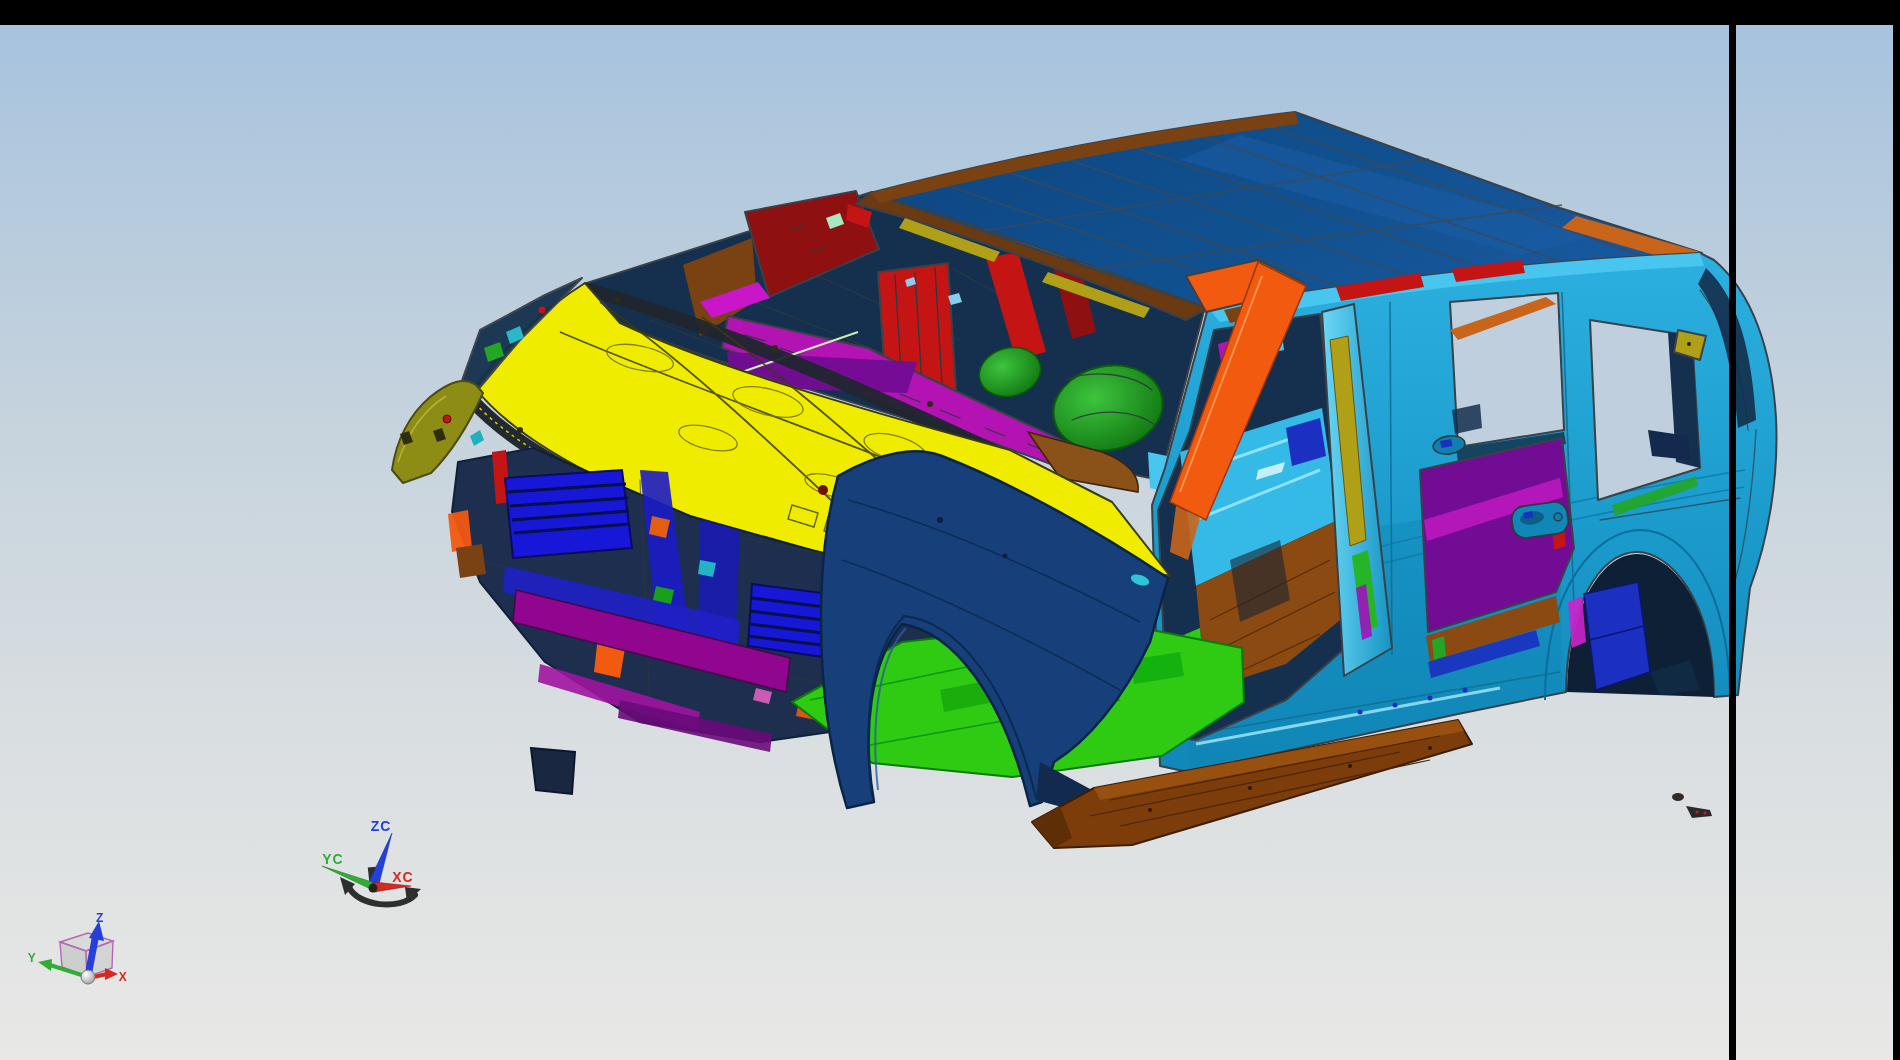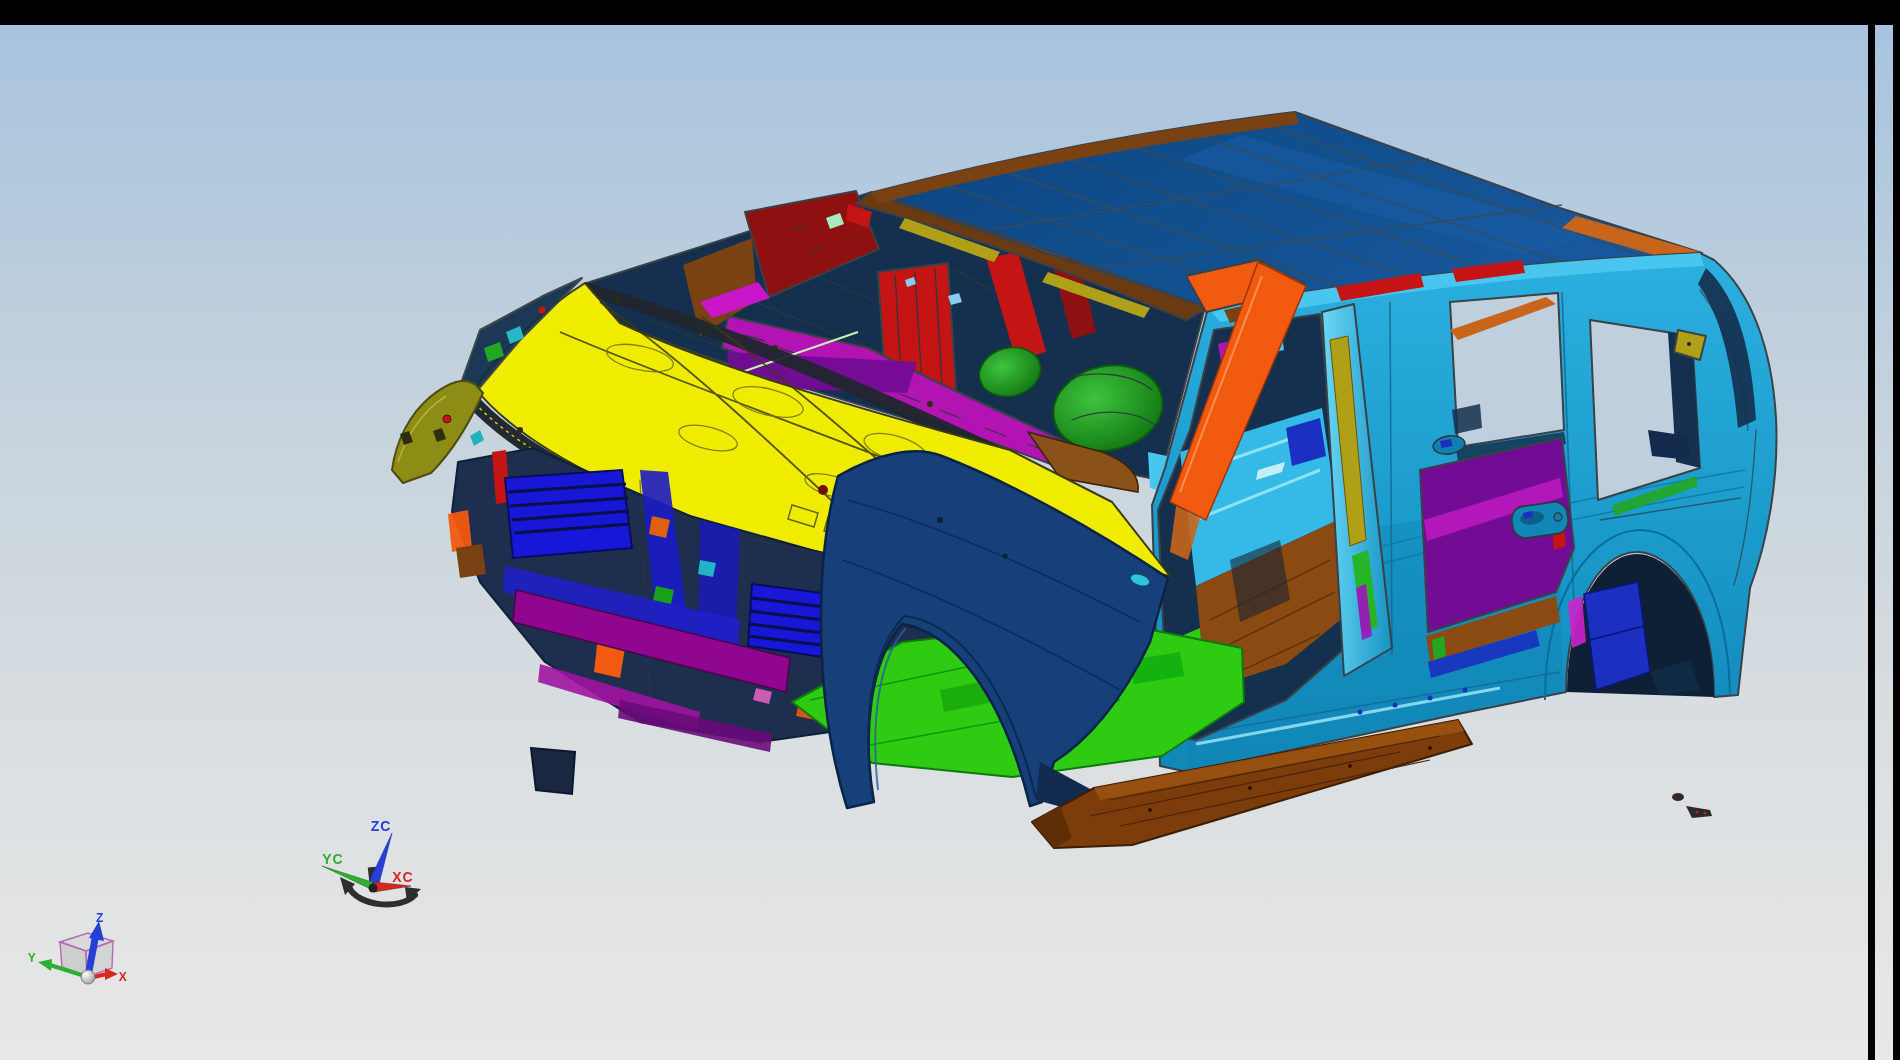--- a/index.html
+++ b/index.html
@@ -1,16 +1,16 @@
 <!DOCTYPE html>
 <html style="--frame: #000000; --bg-top: #a7c3de; --bg-mid: #c6d3dd; --bg-low: #d9dee1; --bg-bottom: #e8e8e6; --edge: #3a4148; --ink: #20262e; --roof-blue: #0f4c8c; --roof-light: #1a5ea8; --rail-brown: #7a4212; --header-brown: #6b3a10; --hood-yellow: #f0ec00; --olive: #8d8d16; --olive-strip: #b0a018; --navy: #173f79; --navy-dark: #14304e; --orange: #f25a10; --orange-dark: #c8651a; --red: #c41414; --dark-red: #8f1010; --cyan-body: #1a9acb; --cyan-light: #49c6ef; --cyan-dark: #0f84b4; --interior-cyan: #35b9e6; --grille-blue: #1717d8; --royal-blue: #1b2fc0; --magenta: #b313b3; --magenta-bright: #c816c8; --violet: #90068f; --purple: #730c94; --seat-green: #23a623; --floor-green: #2ecb12; --dark-green: #0e6e0e; --floor-brown: #8a4a12; --board-brown: #7c3d0b; --sky: #bfcfdd; --axis-red: #d42a20; --axis-green: #2fae35; --axis-blue: #2440d8; --cube-pink: #b36ab3;"><head>
 <meta charset="utf-8">
 <style>
   html,body{margin:0;padding:0;width:1900px;height:1060px;overflow:hidden;background:#000;}
-  .stage{position:relative;width:1875px;height:1060px;font-family:"Liberation Sans",sans-serif;}
+  .stage{position:relative;width:1736px;height:1060px;font-family:"Liberation Sans",sans-serif;}
   .viewport{position:absolute;left:0;top:25px;width:1893px;height:1035px;
     background:linear-gradient(180deg,var(--bg-top) 0%,var(--bg-mid) 38%,var(--bg-low) 68%,var(--bg-bottom) 100%);}
   .topbar{position:absolute;left:0;top:0;width:1900px;height:25px;background:var(--frame);}
   .rightbar{position:absolute;right:0;top:0;width:7px;height:1060px;background:var(--frame);}
   svg{position:absolute;left:0;top:0;} .f-roofL{fill:var(--roof-light)} .f-railbr{fill:var(--rail-brown)}
   .f-headbr{fill:var(--header-brown)} .f-hood{fill:var(--hood-yellow)} .f-olive{fill:var(--olive)}
   .f-olives{fill:var(--olive-strip)} .f-navy{fill:var(--navy)} .f-navyd{fill:var(--navy-dark)}
   .f-ink{fill:var(--ink)} .f-orange{fill:var(--orange)} .f-oranged{fill:var(--orange-dark)}
   .f-red{fill:var(--red)} .f-dred{fill:var(--dark-red)}
   .f-cyanl{fill:var(--cyan-light)} .f-cyand{fill:var(--cyan-dark)} .f-icyan{fill:var(--interior-cyan)}

